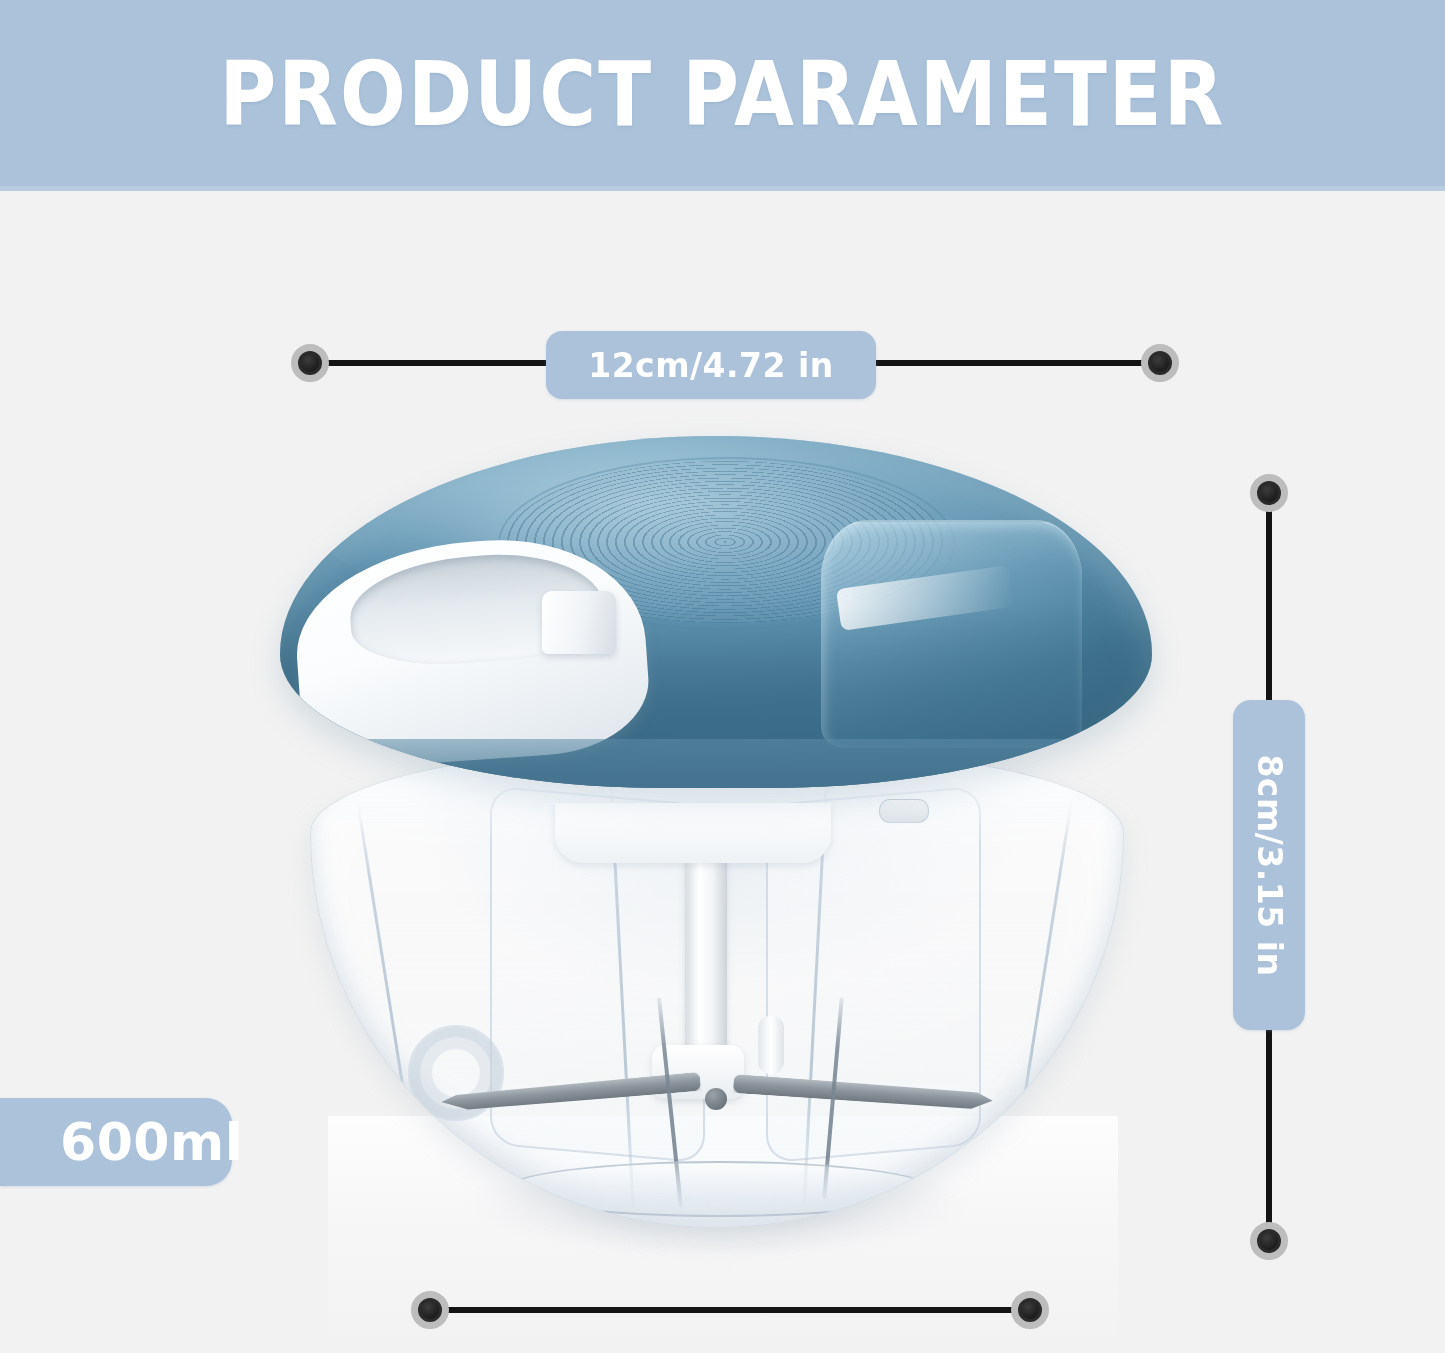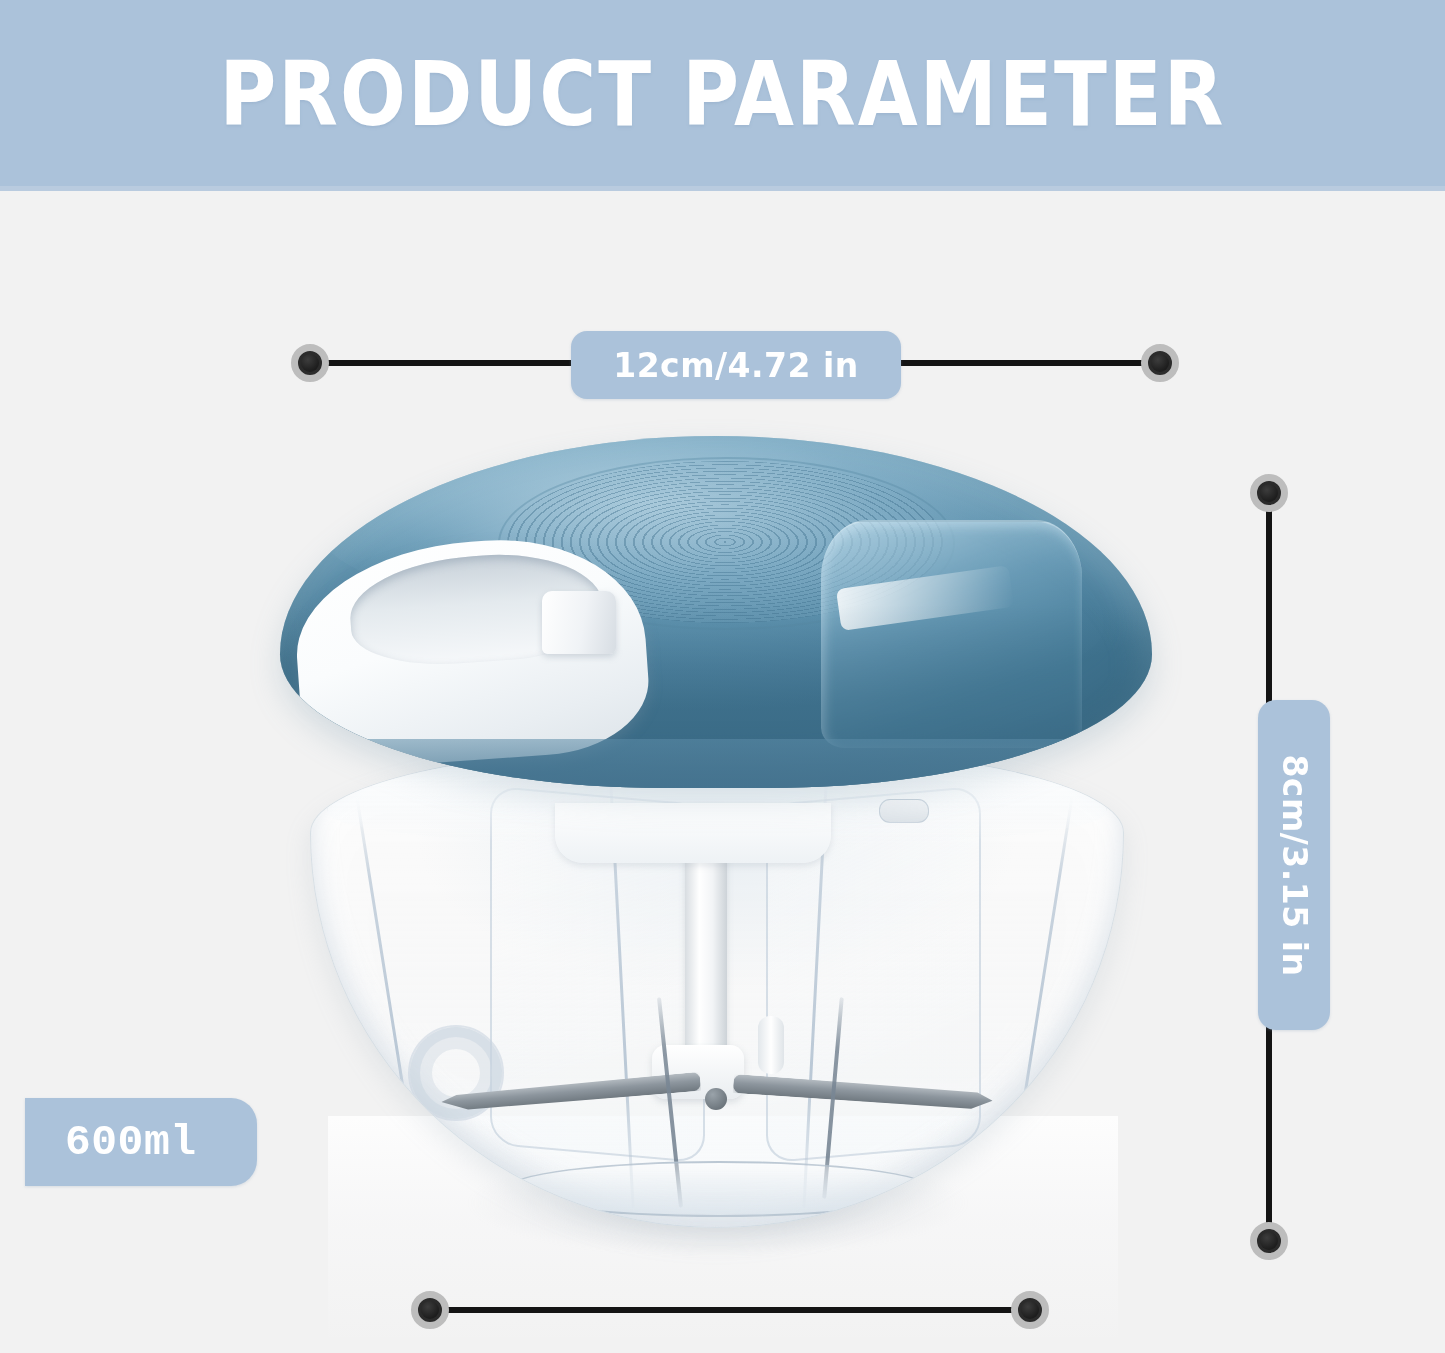--- a/index.html
+++ b/index.html
@@ -425,21 +425,20 @@
     position: absolute;
     background: #abc2da;
     color: #ffffff;
     font-family: "DejaVu Sans", sans-serif;
     font-weight: bold;
     display: flex;
     align-items: center;
     justify-content: center;
     box-shadow: 0 1px 3px rgba(140,160,185,.28);
     user-select: none;
-    margin-left: 25px;
   }
   .pill-top {
     left: 546px;
     top: 331px;
     width: 330px;
     height: 68px;
     border-radius: 16px;
     font-size: 33px;
     letter-spacing: .5px;
   }
@@ -465,26 +464,25 @@
     transform: rotate(90deg);
     white-space: nowrap;
     display: inline-block;
   }
   .pill-volume {
     left: 0;
     top: 1098px;
     width: 232px;
     height: 88px;
     border-radius: 0 26px 26px 0;
-    font-size: 43px;
+    font-size: 52px;
     letter-spacing: .5px;
     justify-content: flex-start;
-    padding-left: 40px;
+    padding-left: 60px;
     box-sizing: border-box;
-    font-family: Liberation Mono, monospace;
   }
 </style>
 </head>
 <body>
 
 <div class="page">
 
   <div class="banner"></div>
   <div class="banner-underline"></div>
   <div class="banner-title">PRODUCT PARAMETER</div>

